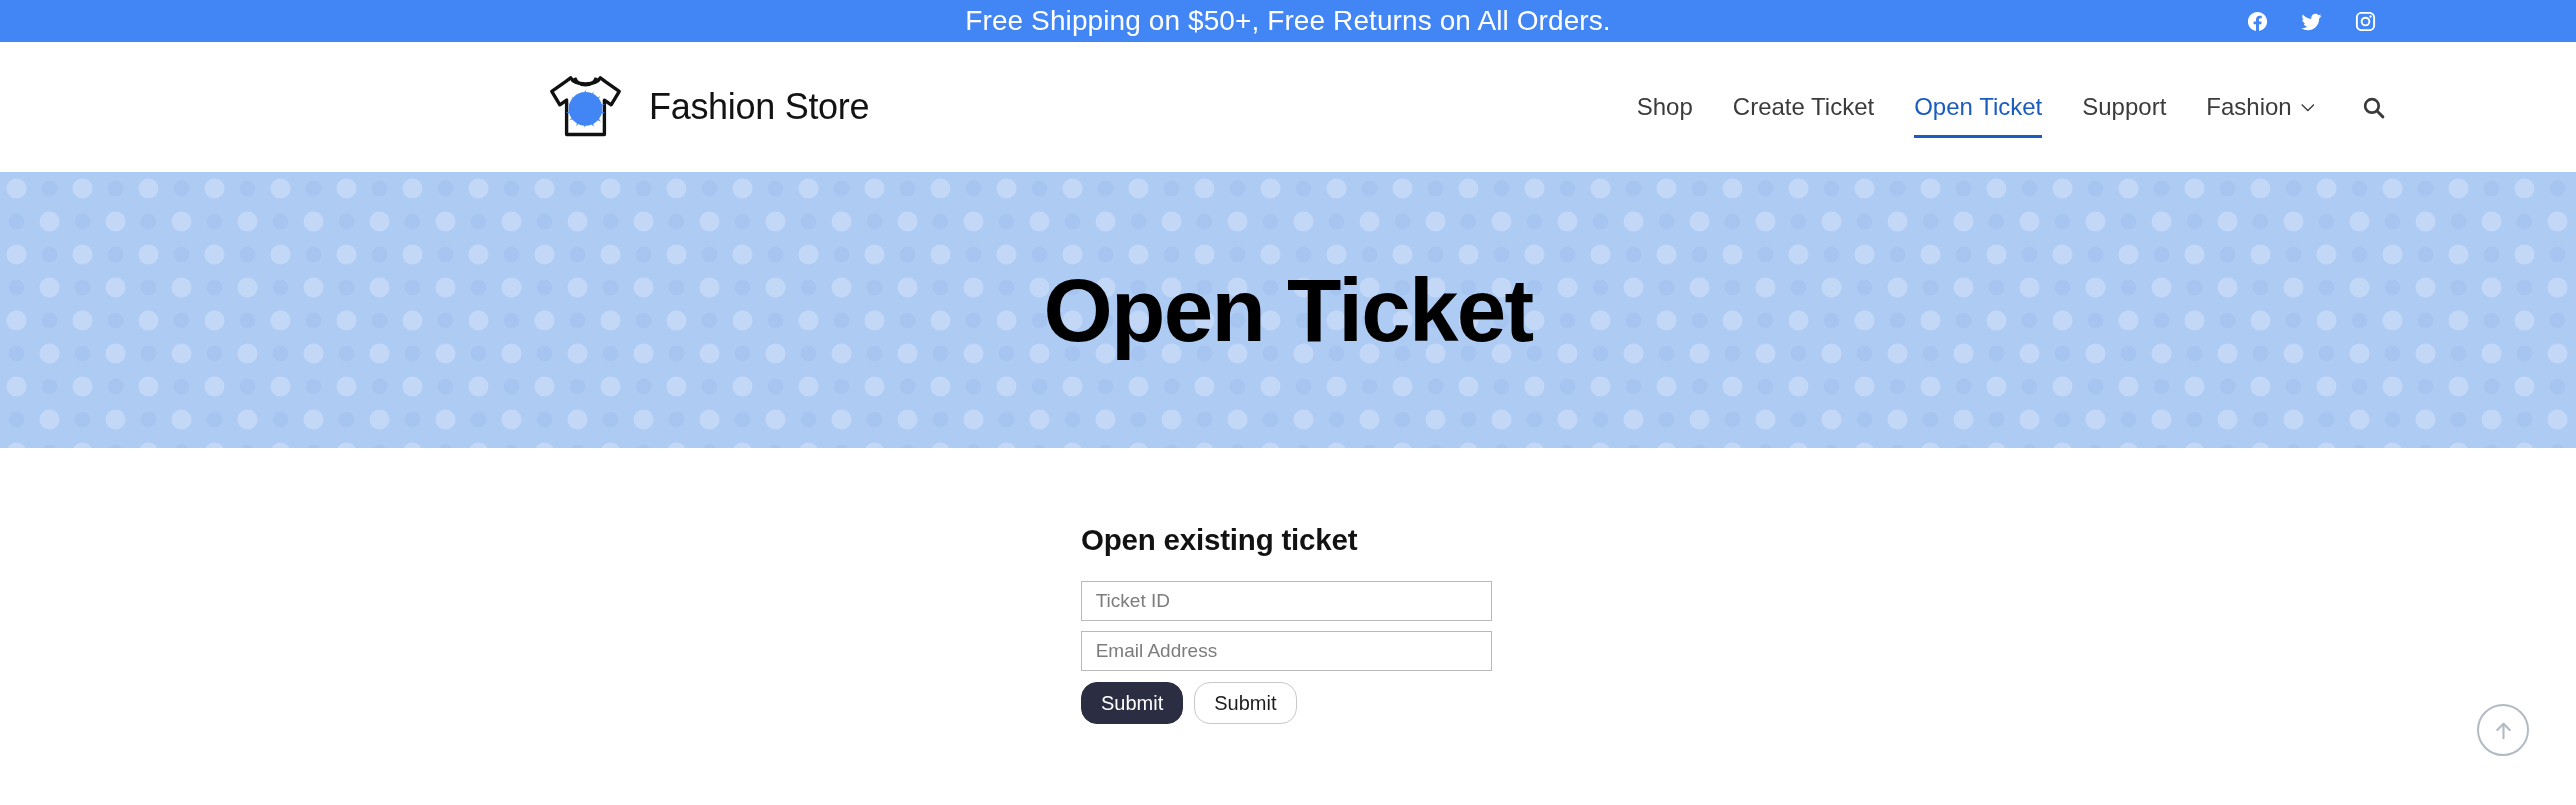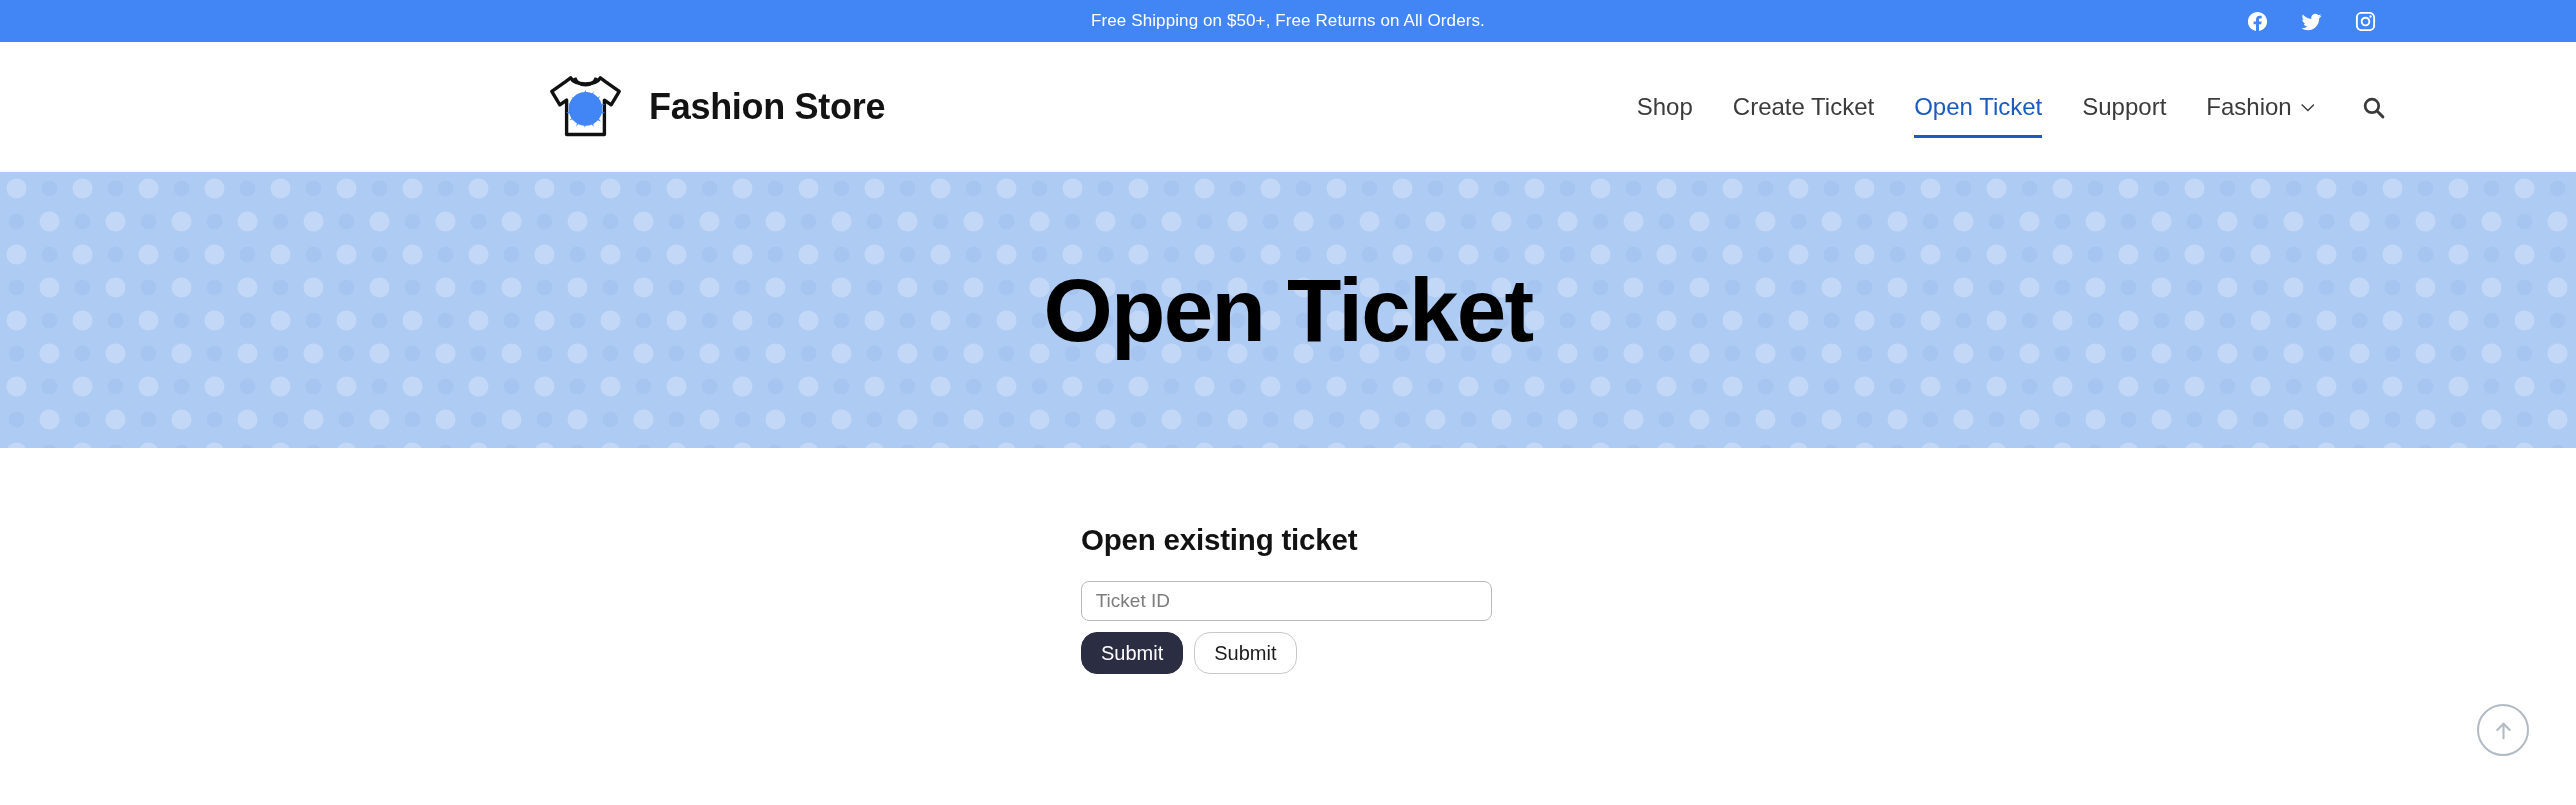--- a/index.html
+++ b/index.html
@@ -21,21 +21,21 @@
   .announce-bar {
     height: 42px;
     background: #4285f4;
     display: flex;
     align-items: center;
     justify-content: center;
     position: relative;
   }
   .announce-text {
     color: #ffffff;
-    font-size: 17px;
+    font-size: 28px;
     letter-spacing: 0.1px;
     font-weight: 400;
   }
   .social-group {
     position: absolute;
     right: 199px;
     top: 0;
     height: 42px;
     display: flex;
     align-items: center;
@@ -67,21 +67,21 @@
     cursor: pointer;
   }
   .brand-logo {
     width: 81px;
     height: 77px;
     flex: none;
   }
   .brand-logo svg { display: block; width: 100%; height: 100%; }
   .brand-name {
     font-size: 36px;
-    font-weight: 700;
+    font-weight: 400;
     color: #131313;
     letter-spacing: -0.3px;
     white-space: nowrap;
   }
 
   .main-nav {
     position: absolute;
     right: 185px;
     display: flex;
     align-items: center;
@@ -171,21 +171,21 @@
     font-weight: 700;
     color: #121212;
     letter-spacing: -0.2px;
     margin-bottom: 24px;
   }
   .text-input {
     display: block;
     width: 411px;
     height: 40px;
     border: 1.4px solid #b9b9b9;
-    border-radius: 8px;
+    border-radius: 0;
     padding: 0 13.7px;
     font-size: 19px;
     font-family: "Liberation Sans", sans-serif;
     color: #333333;
     background: #ffffff;
     outline: none;
     margin-bottom: 9.6px;
   }
   .text-input::placeholder { color: #7c7c7c; }
 
@@ -311,20 +311,21 @@
   <h1 class="hero-title">Open Ticket</h1>
 </section>
 
 <main class="main-area">
 
   <div class="form-block">
     <h2 class="form-heading">Open existing ticket</h2>
 
     <input class="text-input" type="text" placeholder="Ticket ID" style="">
 
+    <input class="text-input" type="text" placeholder="Email Address" style="">
 
     <div class="btn-row">
       <button class="btn btn-primary">Submit</button>
       <button class="btn btn-secondary">Submit</button>
     </div>
   </div>
 
   <button class="scroll-top">
     <span>
       <svg viewBox="0 0 24 24">

